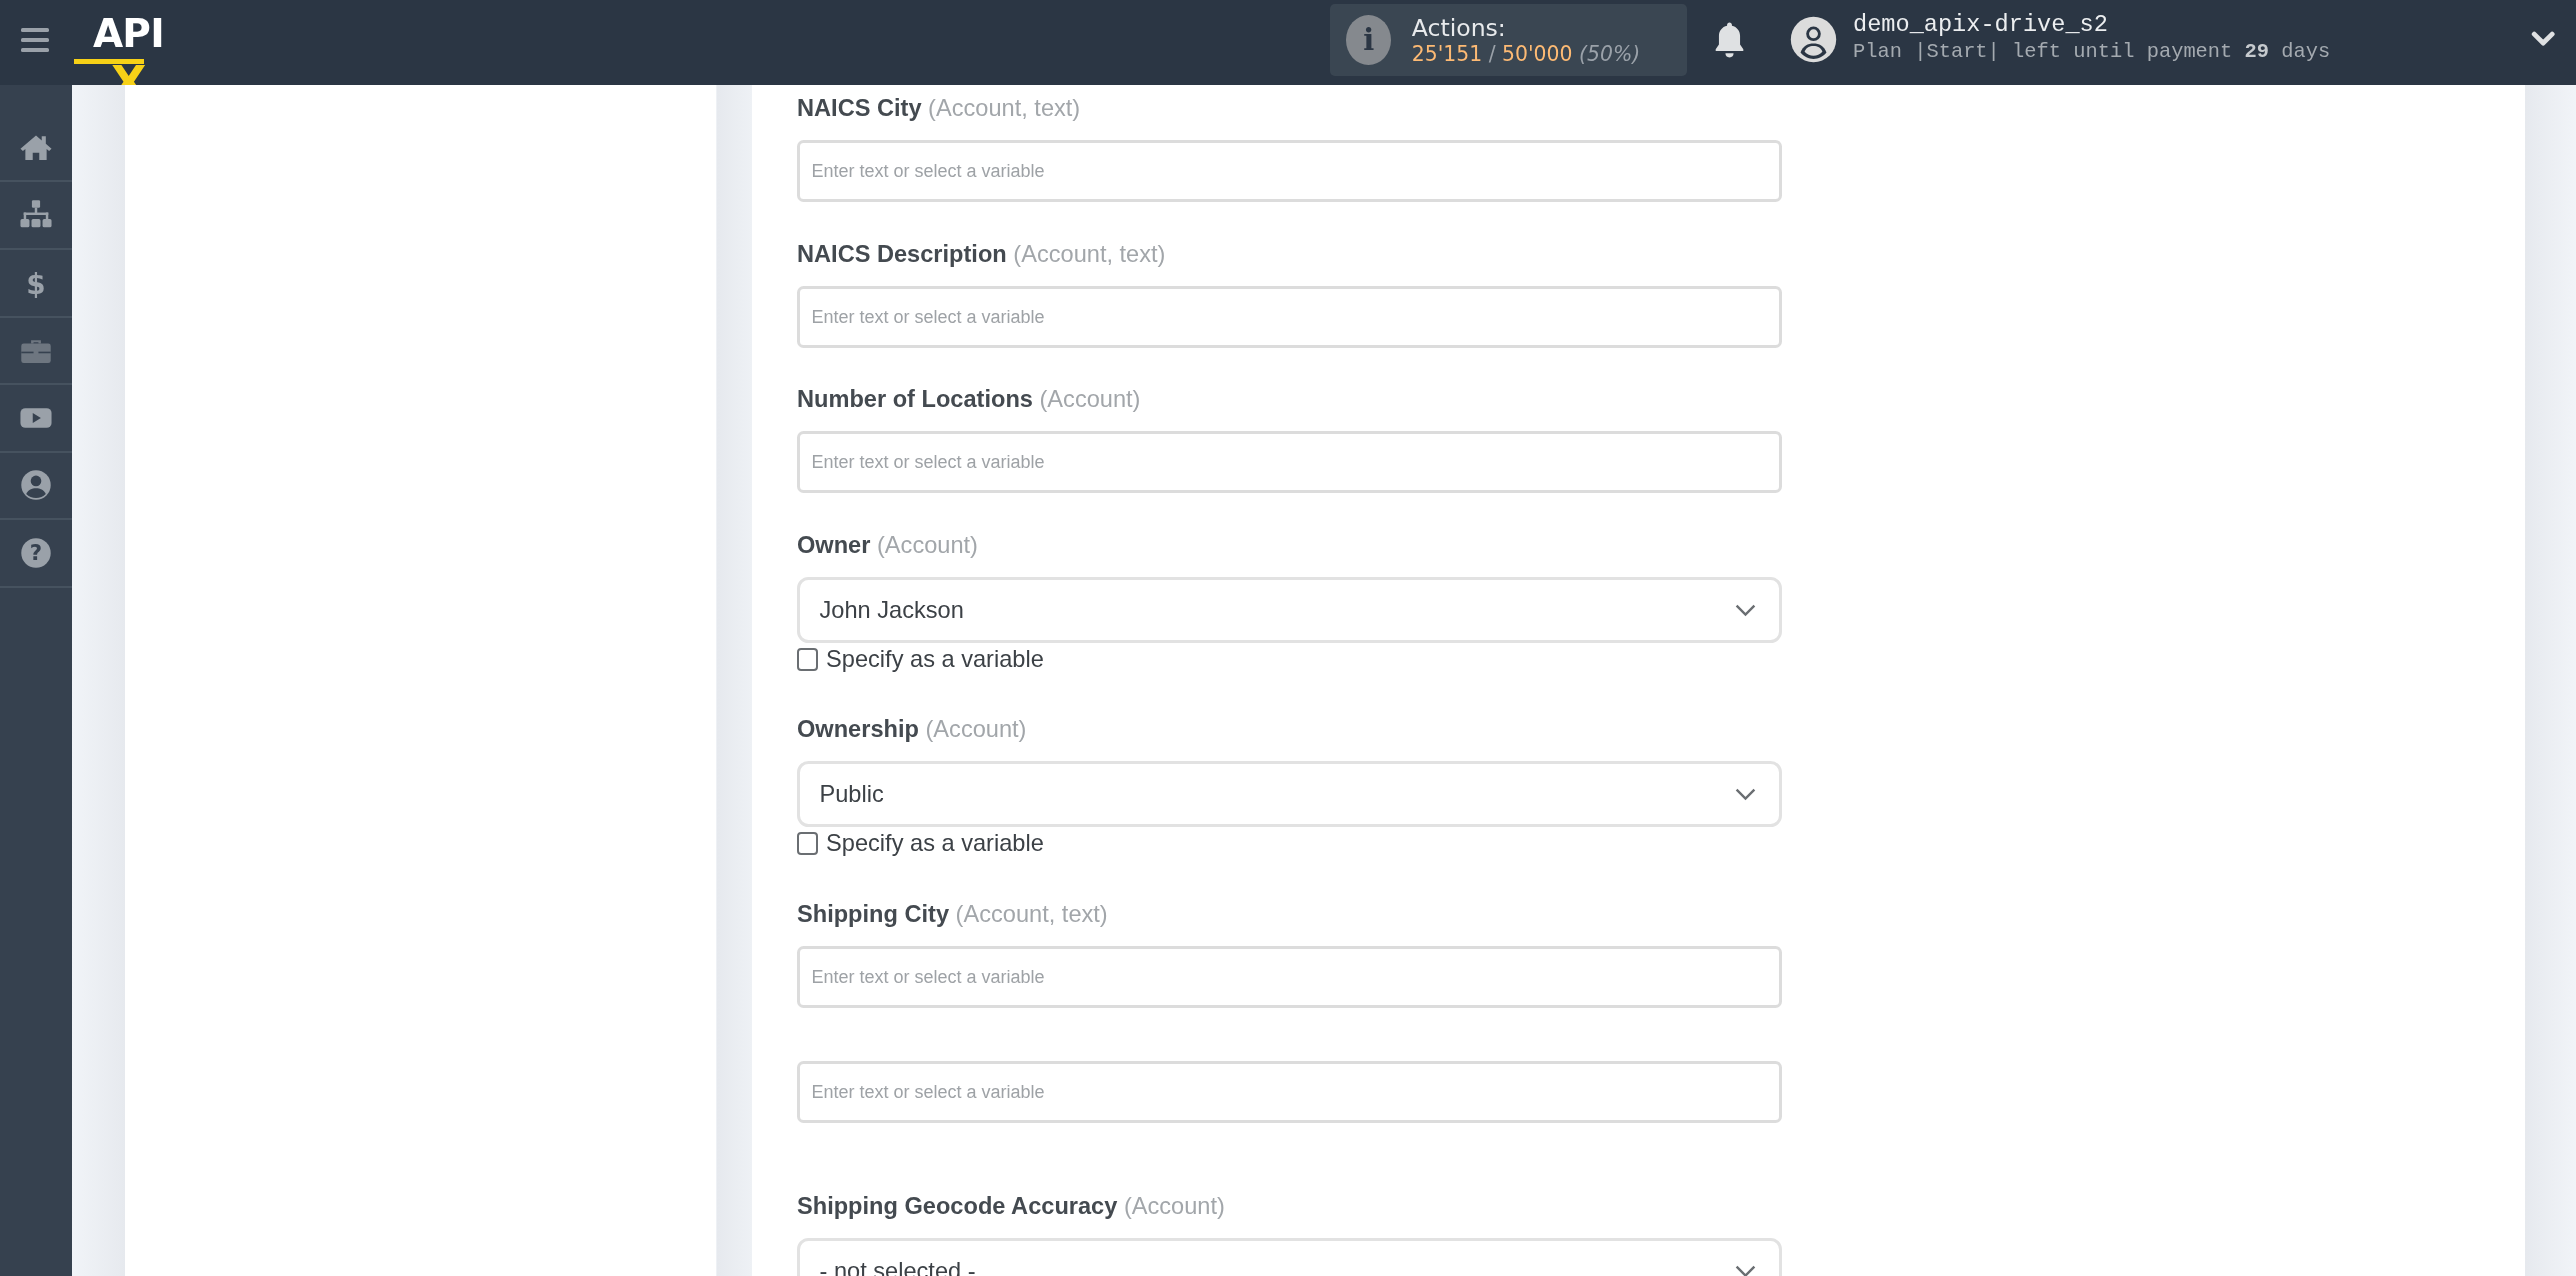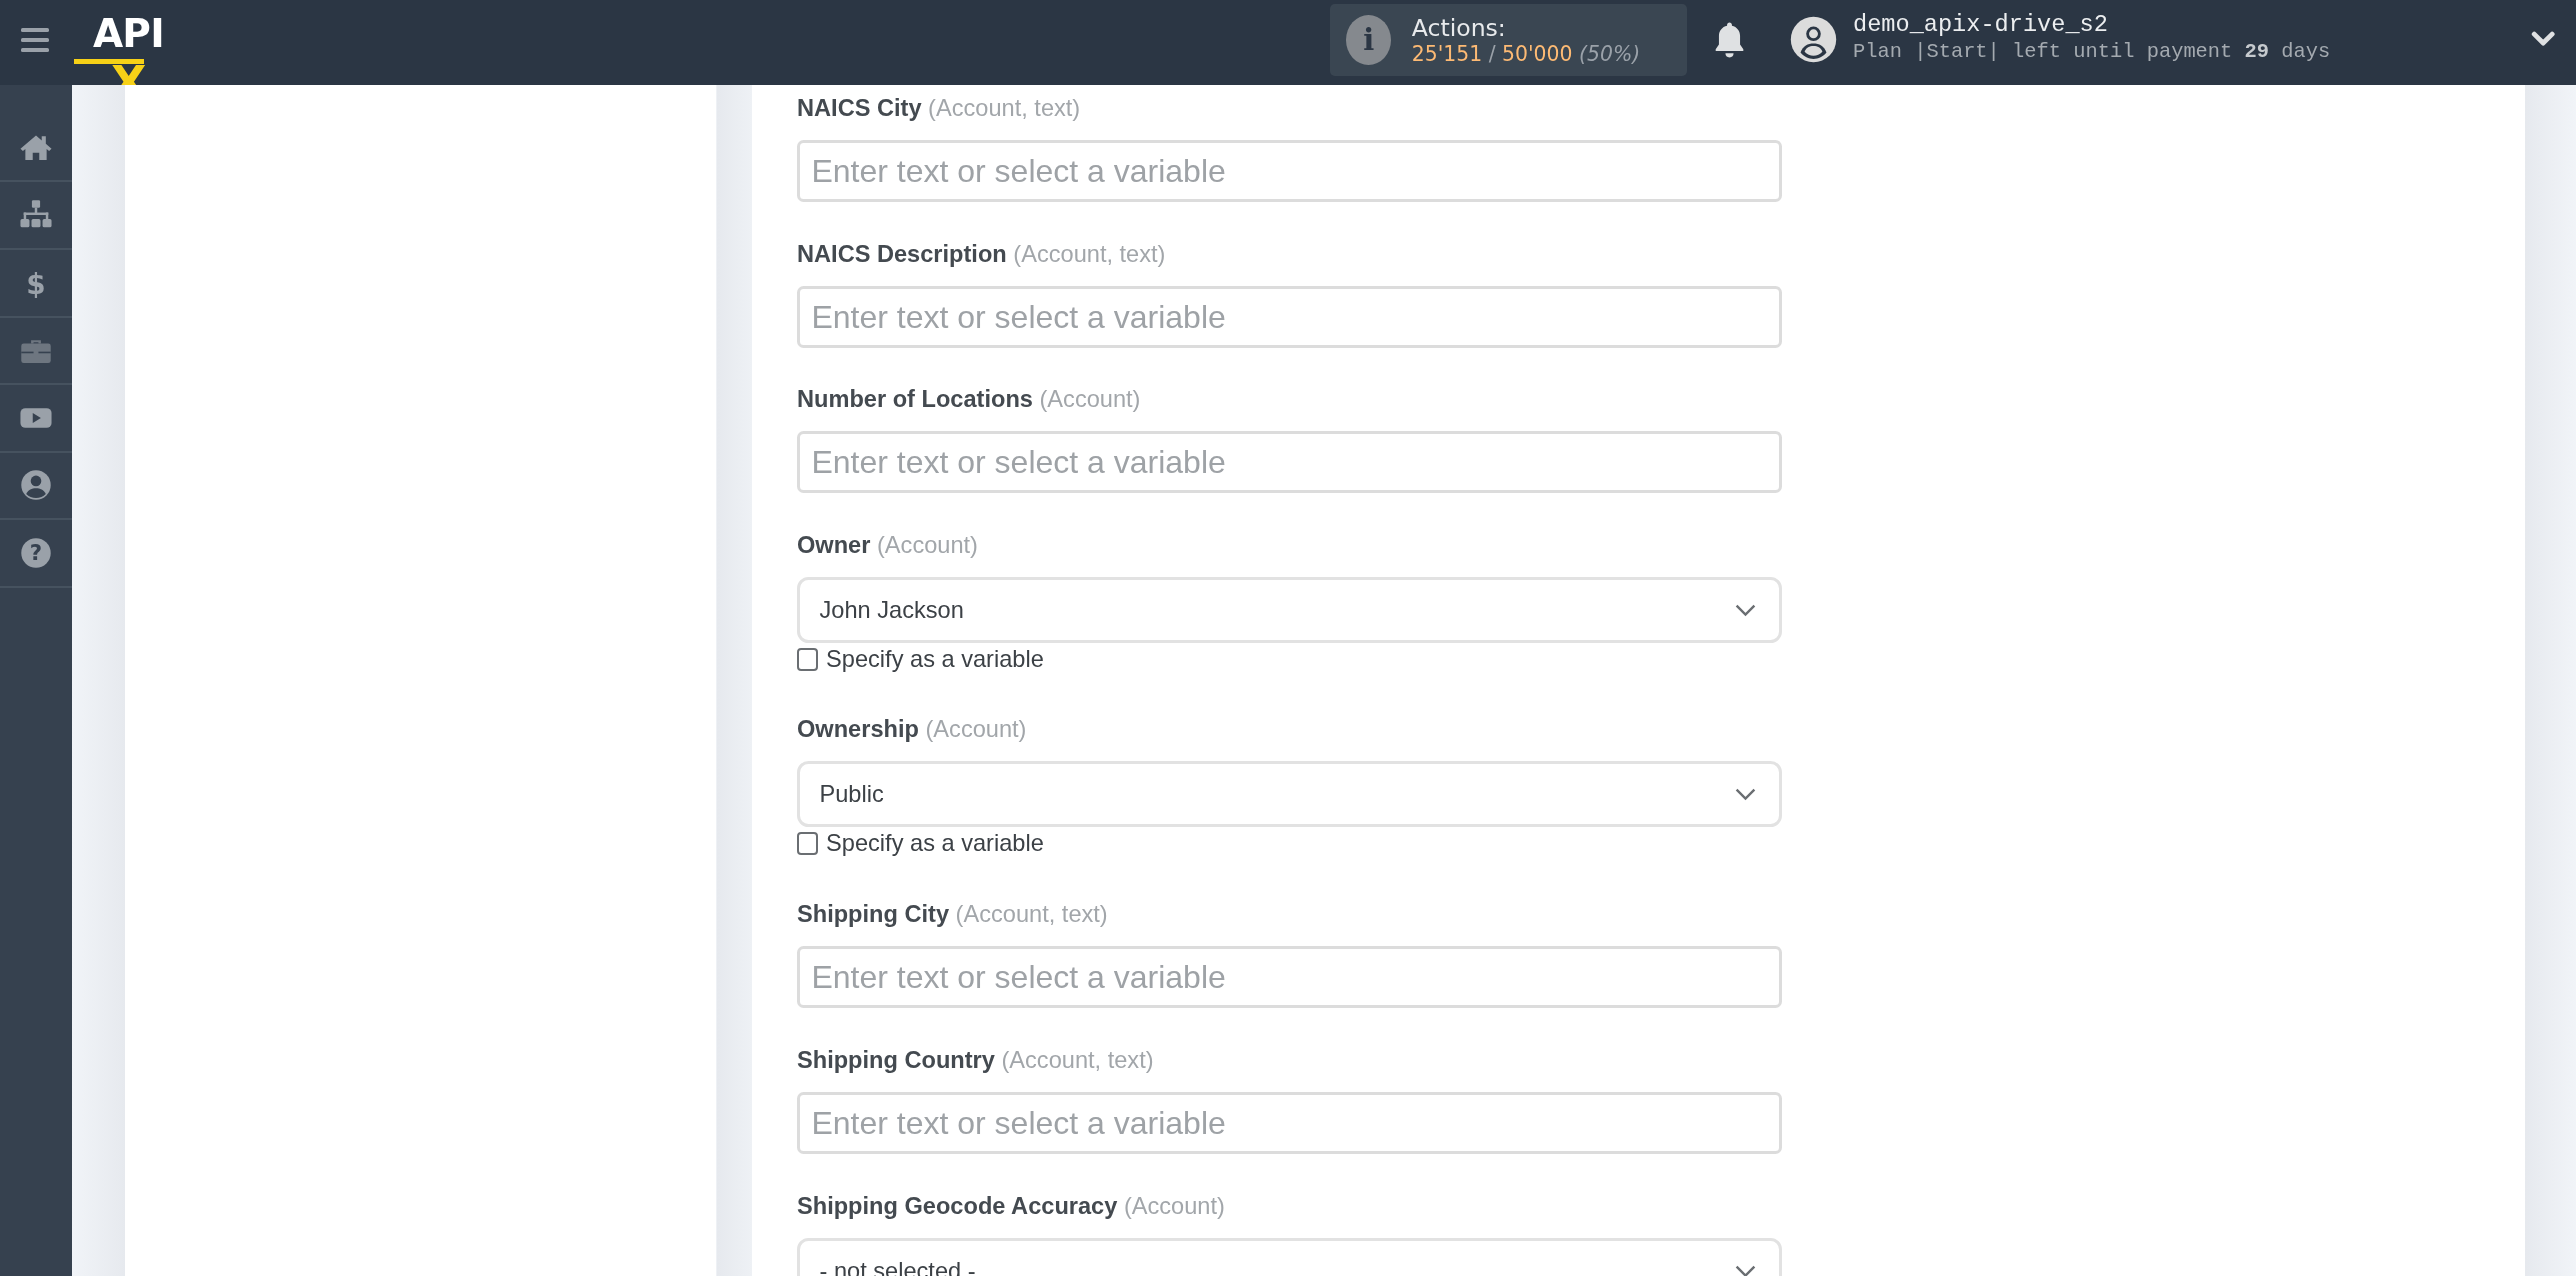--- a/index.html
+++ b/index.html
@@ -96,21 +96,21 @@
     .field { position: absolute; left: 797px; width: 985px; }
     .field-label {
       font-family: "Liberation Sans", sans-serif; font-size: 23.6px; height: 31px;
       line-height: 31px; white-space: nowrap;
     }
     .field-label .name { font-weight: bold; color: #444a50; }
     .field-label .meta { color: #a2a6aa; }
     .text-input {
       display: block; margin-top: 16.3px; width: 985px; height: 62px;
       border: 3.3px solid #dcdcdc; border-radius: 6.5px; background: #fff;
-      font-family: "Liberation Sans", sans-serif; font-size: 32px; color: #444;
+      font-family: "Liberation Sans", sans-serif; font-size: 18px; color: #444;
       padding: 0 11.4px; outline: none;
     }
     .text-input::placeholder { color: #9ea2a6; }
     .select-box {
       margin-top: 16.3px; width: 985px; height: 66px;
       border: 3.3px solid #e2e2e2; border-radius: 11.4px; background: #fff;
       display: flex; align-items: center; justify-content: space-between;
       padding: 0 23px 0 19.5px; cursor: pointer;
     }
     .select-value { font-size: 23.6px; color: #3c4146; font-family: "Liberation Sans", sans-serif; }
@@ -300,24 +300,20 @@
 
 <div class="field" style="top:899px">
   <div class="field-label">
     <span class="name">Shipping City</span>
     <span class="meta">(Account, text)</span>
   </div>
   <input class="text-input" type="text" placeholder="Enter text or select a variable" style="">
 </div>
 
 <div class="field" style="top:1045px">
-  <div class="field-label">
-    <span class="name">Shipping Country</span>
-    <span class="meta">(Account, text)</span>
-  </div>
   <input class="text-input" type="text" placeholder="Enter text or select a variable" style="">
 </div>
 
 <div class="field" style="top:1191px">
   <div class="field-label">
     <span class="name">Shipping Geocode Accuracy</span>
     <span class="meta">(Account)</span>
   </div>
   <div class="select-box">
     <span class="select-value">- not selected -</span>

